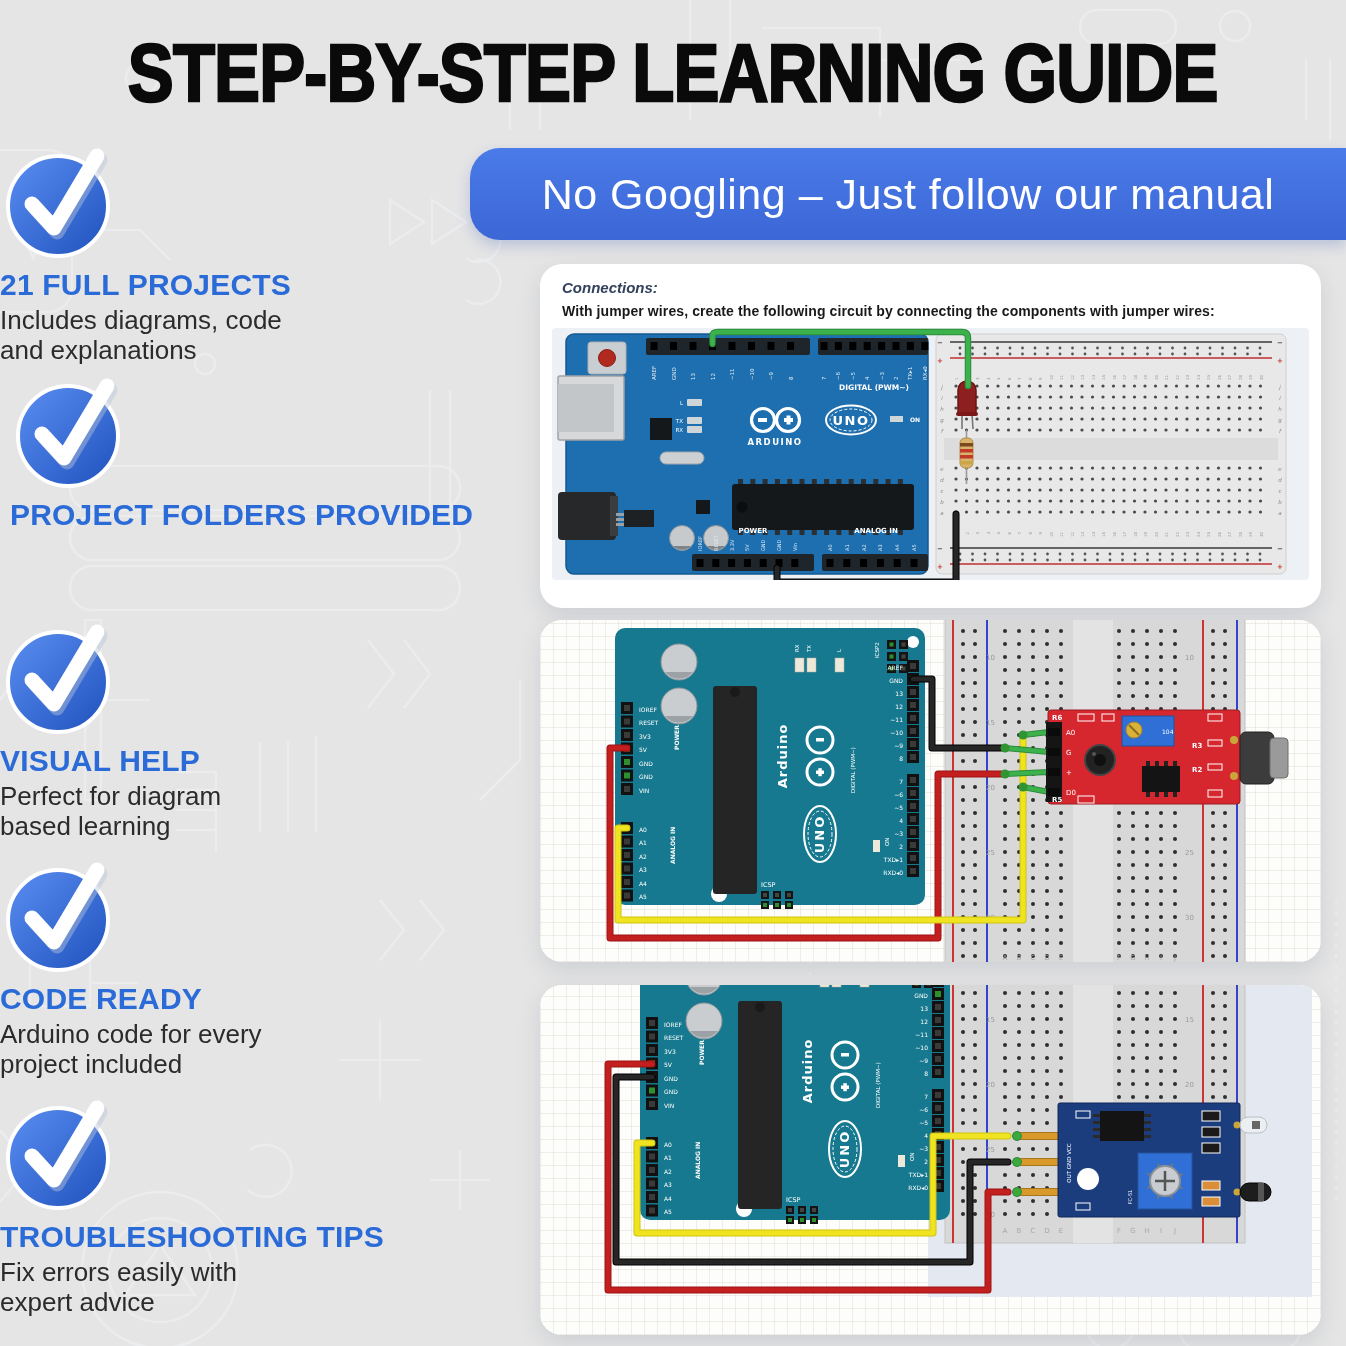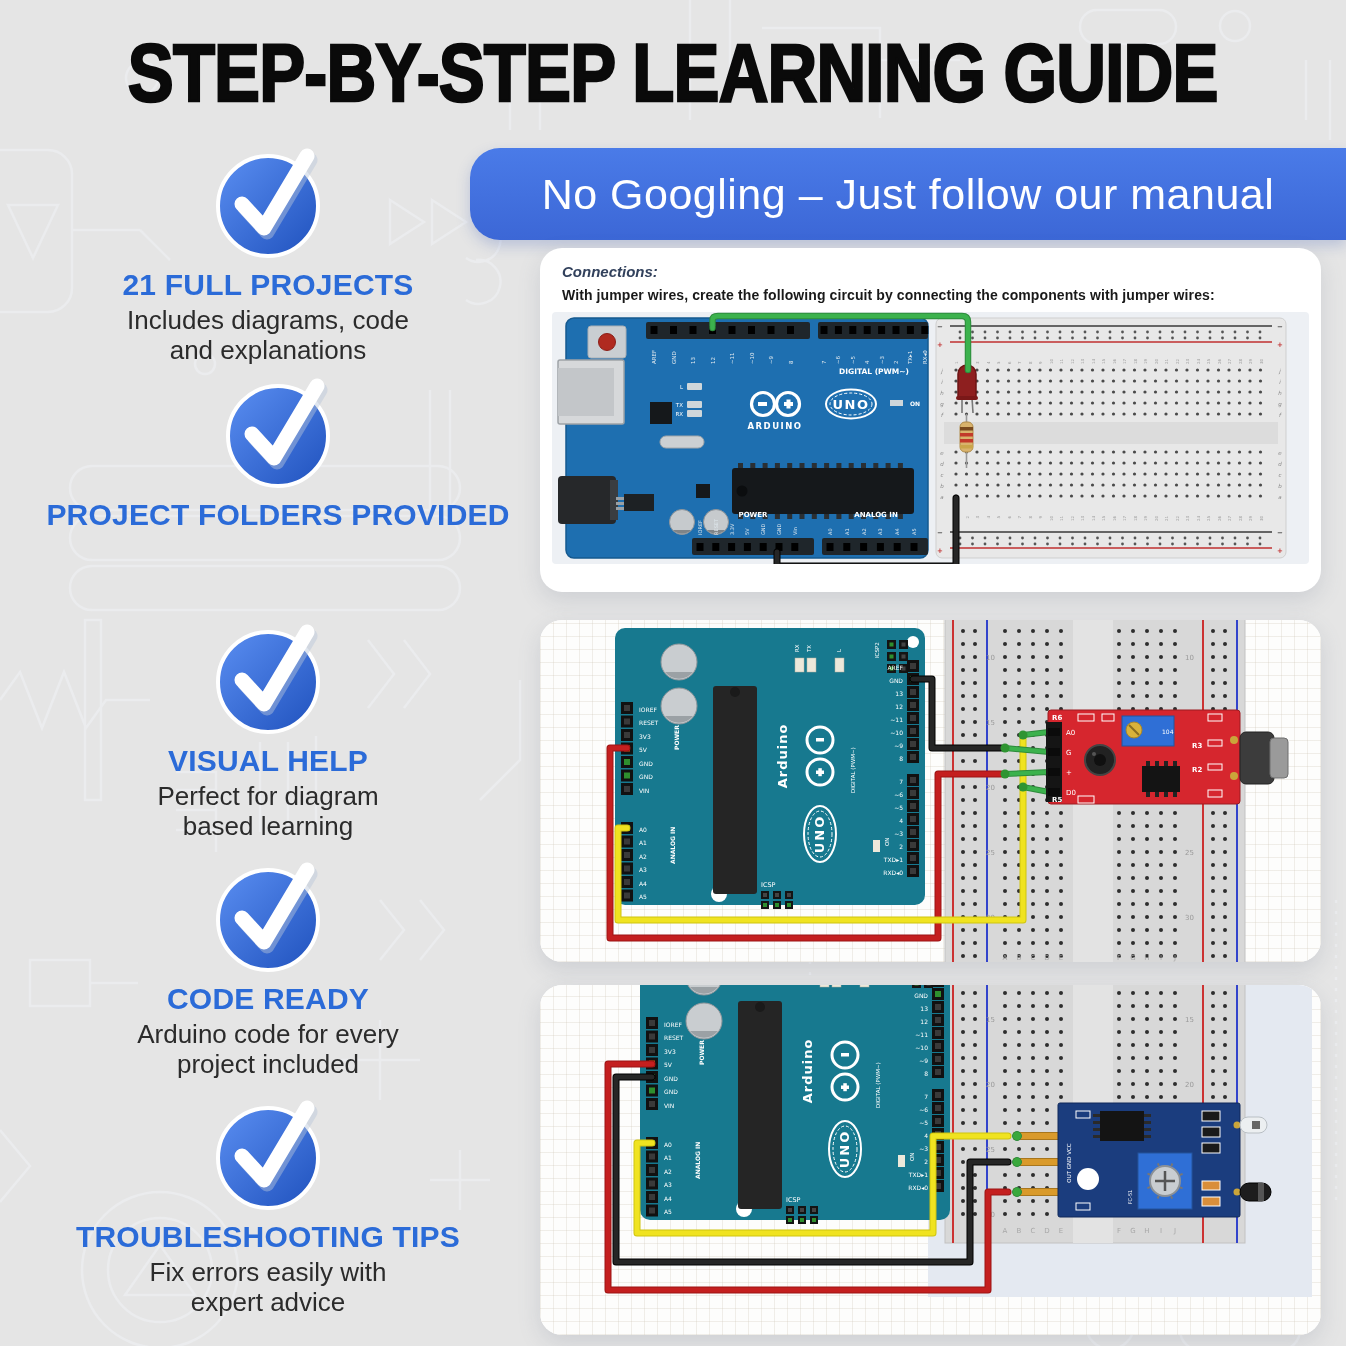--- a/index.html
+++ b/index.html
@@ -11,27 +11,27 @@
   .title span{display:inline-block;font-size:82px;font-weight:bold;color:#0a0a0a;
         letter-spacing:-1px;transform:scaleX(.84);transform-origin:center;
         -webkit-text-stroke:2.5px #0a0a0a;white-space:nowrap;}
   
   .banner{position:absolute;left:470px;top:148px;right:0;height:92px;
         background:linear-gradient(180deg,#4a7be8,#3c67d6);
         border-radius:30px 0 0 30px;display:flex;align-items:center;justify-content:center;
         box-shadow:0 6px 14px rgba(60,90,180,.25);}
   .banner span{color:#ffffff;font-size:43px;letter-spacing:.5px;white-space:nowrap;}
   
-  .feature{position:absolute;left:0;width:514px;text-align:center;padding-left:11px;}
+  .feature{position:absolute;left:0;width:514px;}
   .feature .ft{font-size:30px;font-weight:bold;color:#2b6bd8;letter-spacing:.2px;margin-top:4px;}
   .feature .fd{font-size:26px;color:#2b2b2b;line-height:1.17;margin-top:3px;}
   
   .panel{position:absolute;left:540px;width:781px;background:#ffffff;border-radius:22px;
         box-shadow:0 8px 22px rgba(100,110,135,.18);overflow:hidden;}
-  .panel.p1{top:248px;height:344px;}
+  .panel.p1{top:264px;height:344px;}
   .panel.p2{top:620px;height:342px;}
   .panel.p3{top:985px;height:350px;}
   .p1 .ptext{padding:15px 22px 0 22px;}
   .p1 .phead{font-size:15px;font-weight:bold;font-style:italic;color:#32415c;}
   .p1 .pdesc{font-size:14px;font-weight:bold;color:#191919;margin-top:7px;letter-spacing:.1px;}
   .p1 .pimg{margin:9px 12px 0 12px;height:252px;background:#edf0f4;border-radius:4px;}
   .gridbg{position:absolute;inset:0;
         background:
          repeating-linear-gradient(0deg, rgba(205,196,180,.28) 0 1px, transparent 1px 13px),
          repeating-linear-gradient(90deg, rgba(205,196,180,.28) 0 1px, transparent 1px 13px),

